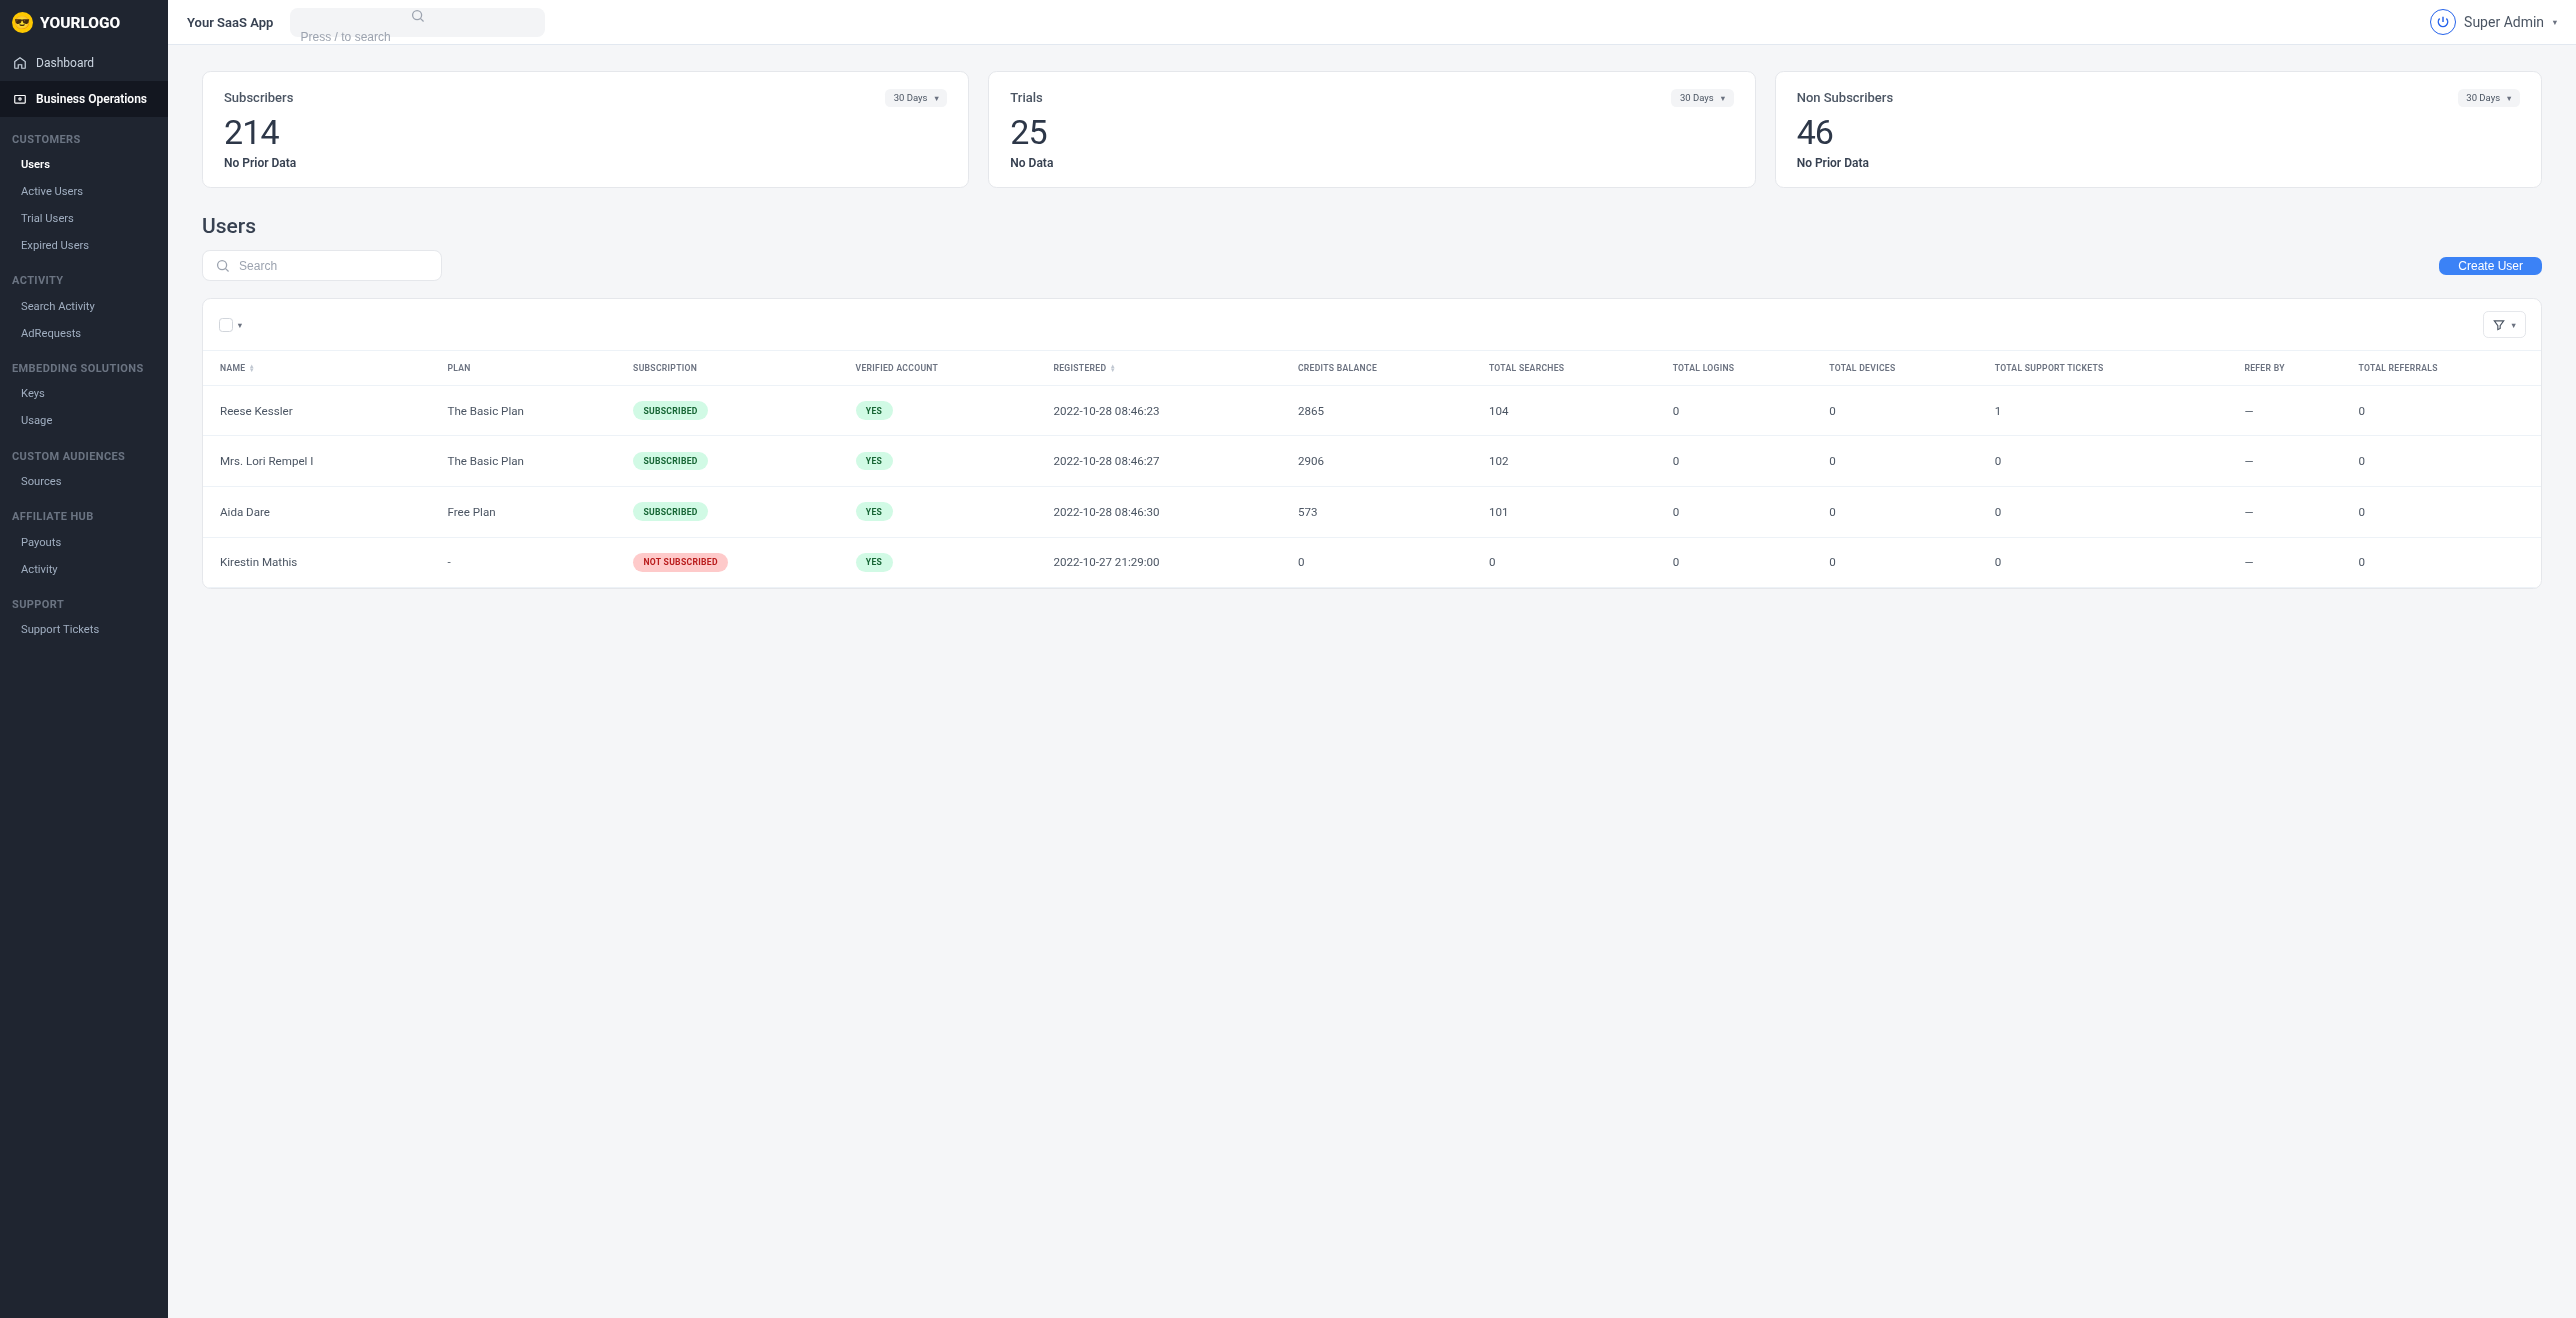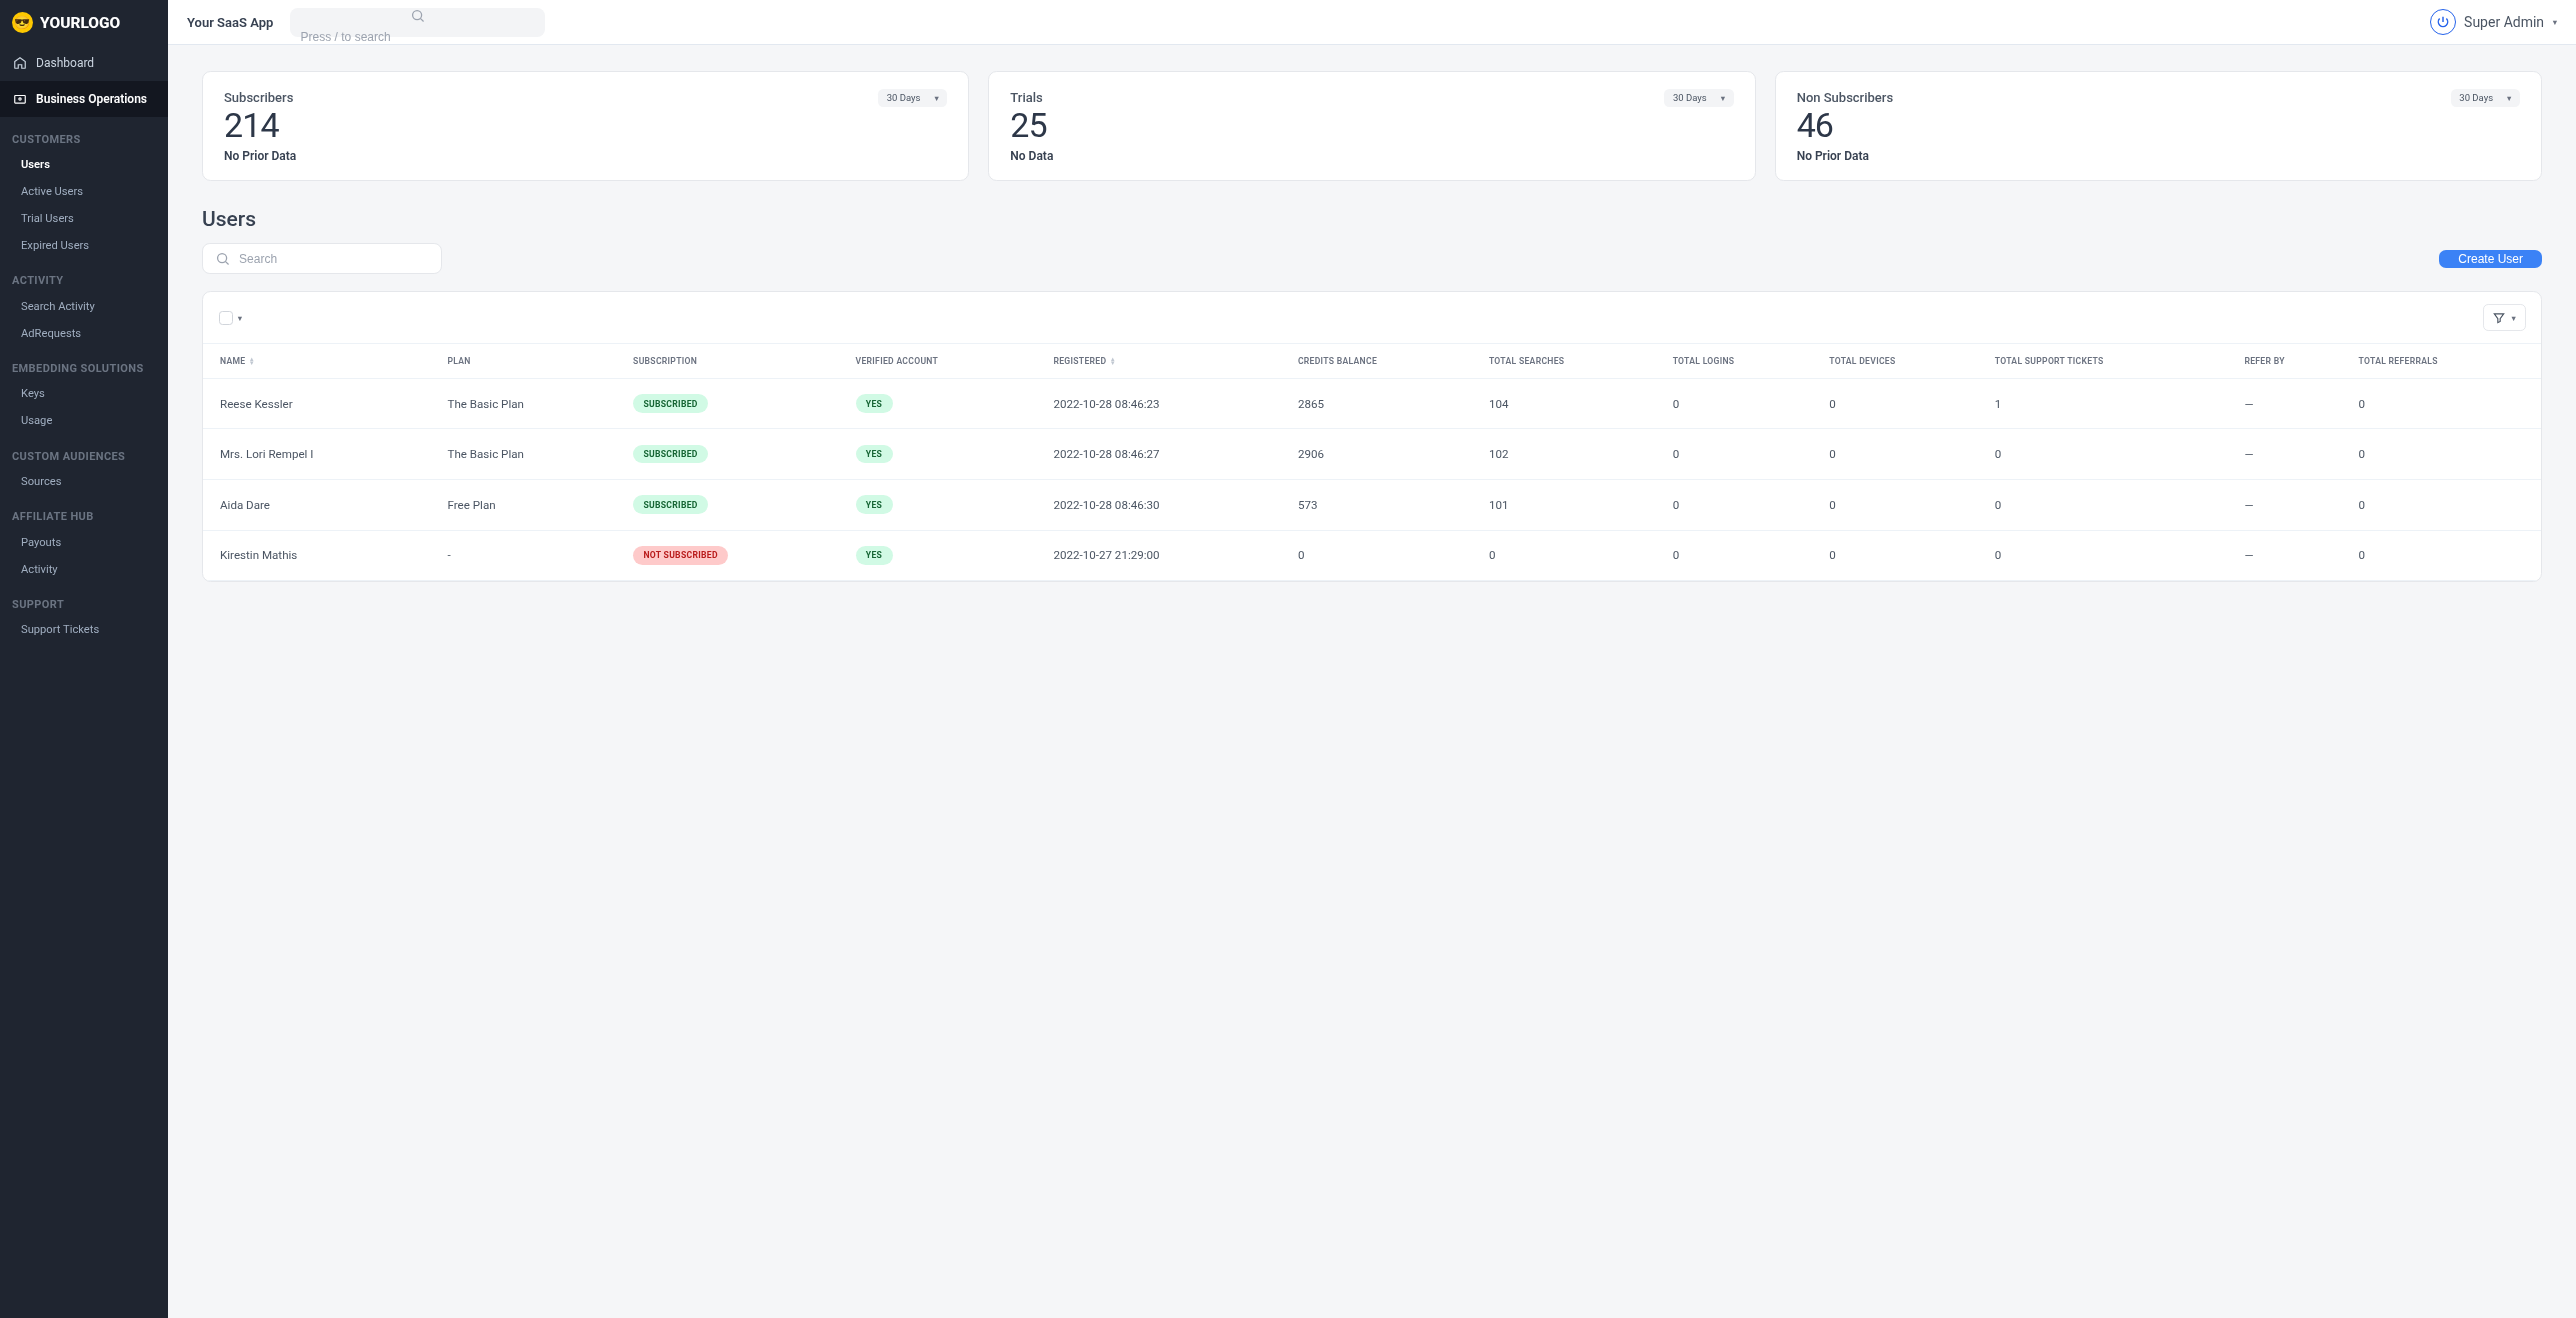--- a/index.html
+++ b/index.html
@@ -122,24 +122,24 @@
       padding: 26px 34px 17px;
     }
     .stats-row { display: flex; gap: 19px; margin-bottom: 26px; }
     .stat-card {
       flex: 1;
       background: #fff;
       border: 0.9px solid #e5e7eb;
       border-radius: 8.6px;
       padding: 17px 21px;
     }
-    .stat-head { display: flex; justify-content: space-between; align-items: center; }
+    .stat-head { display: flex; justify-content: space-between; align-items: center; margin-bottom: 7px; }
     .stat-title { font-size: 13px; font-weight: 500; color: #4b5563; }
     .period-select {
-      display:flex; align-items:center; gap:14px;
+      display:flex; align-items:center; gap:7px;
       background: #f3f4f6; border-radius:5.2px; padding: 3.4px 8.6px;
       font-size: 9.5px; color: #4b5563; cursor:pointer;
     }
     .stat-value {
       font-size: 34px;
       font-weight: 400;
       color: #2d3748;
       line-height: 1.1;
       margin-bottom: 5.2px;
       letter-spacing: -0.9px;

